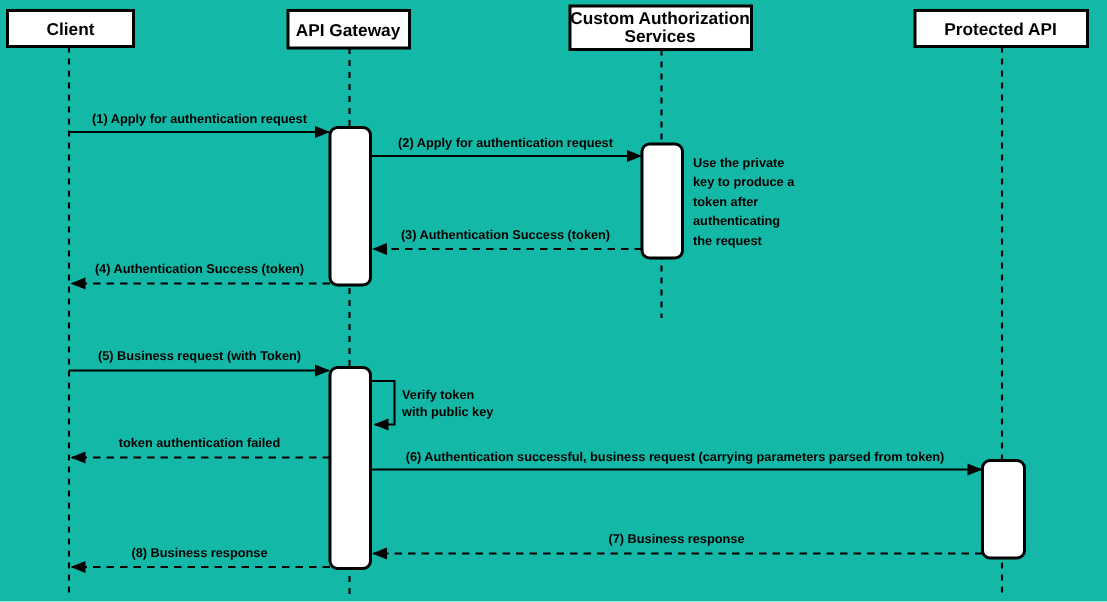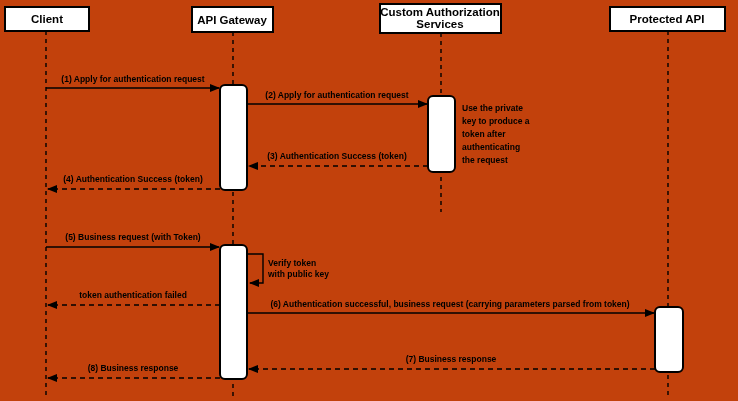--- a/index.html
+++ b/index.html
@@ -1,16 +1,16 @@
 <!DOCTYPE html>
 <html><head>
 <meta charset="utf-8">
 <style>
   html, body { margin: 0; padding: 0; background: #ffffff; }
-  #canvas { position: relative; width: 738px; height: 401px; background: #c2410c; overflow: hidden; }
+  #canvas { position: relative; width: 738px; height: 401px; background: #14b8a6; overflow: hidden; }
   svg { display: block; }
   .pbox       { fill: #ffffff; stroke: #000000; stroke-width: 2; }
   .plabel     { font: bold 11.5px "Liberation Sans", sans-serif; fill: #000000; text-anchor: middle; }
   .lifeline   { stroke: #000000; stroke-width: 1.4; stroke-dasharray: 4 4; fill: none; }
   .activation { fill: #ffffff; stroke: #000000; stroke-width: 2; }
   .msg        { stroke: #000000; stroke-width: 1.4; fill: none; }
   .dashed     { stroke-dasharray: 5 4; }
   .mlabel     { font: bold 8.5px "Liberation Sans", sans-serif; fill: #000000; text-anchor: middle; }
   .nlabel     { font: bold 8.5px "Liberation Sans", sans-serif; fill: #000000; text-anchor: start; }
 </style>

